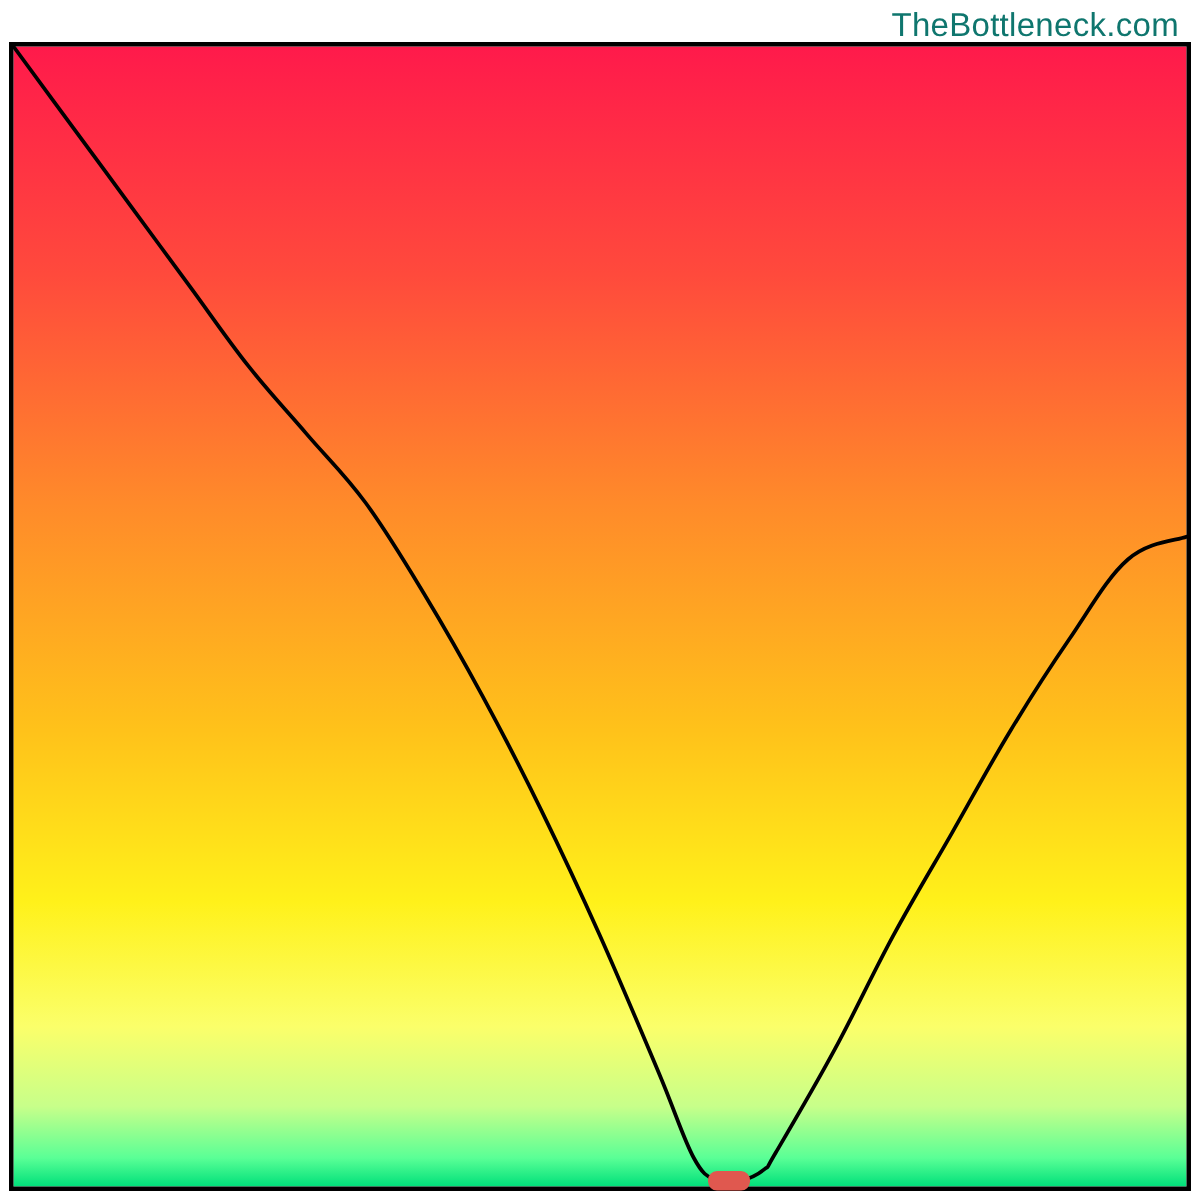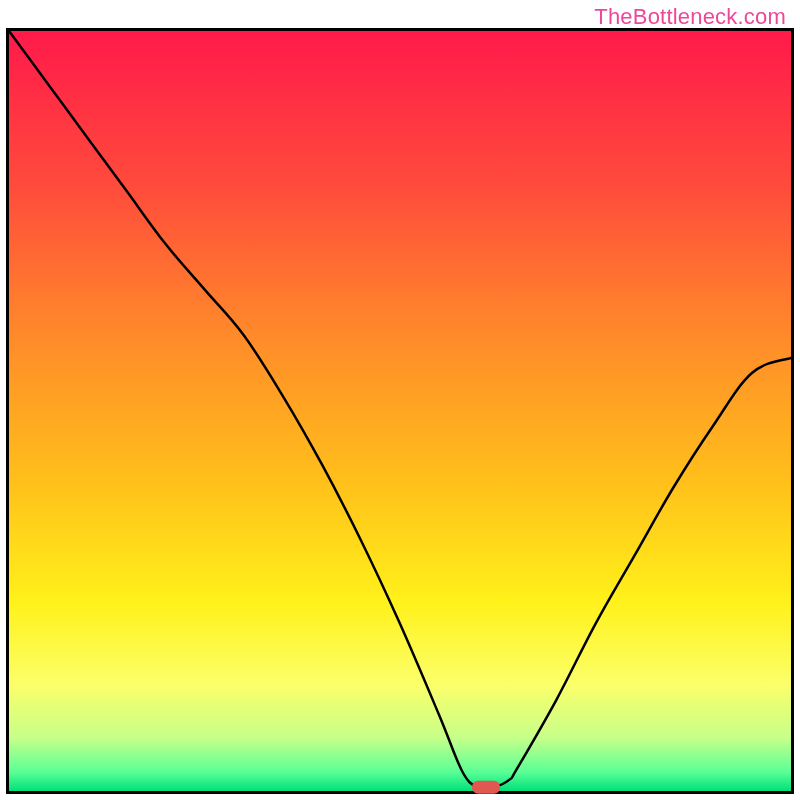--- a/index.html
+++ b/index.html
@@ -17,21 +17,21 @@
     width: 788px;
     height: 766px;
     box-sizing: border-box;
   }
   .watermark {
     position: absolute;
     top: 4px;
     right: 14px;
     font-size: 22px;
     font-weight: 500;
-    color: #ec4899;
+    color: #0f766e;
     letter-spacing: 0.2px;
   }
   svg { display: block; }
 </style>
 </head>
 <body>
 
 <div class="watermark">TheBottleneck.com</div>
 
 <div class="frame">

